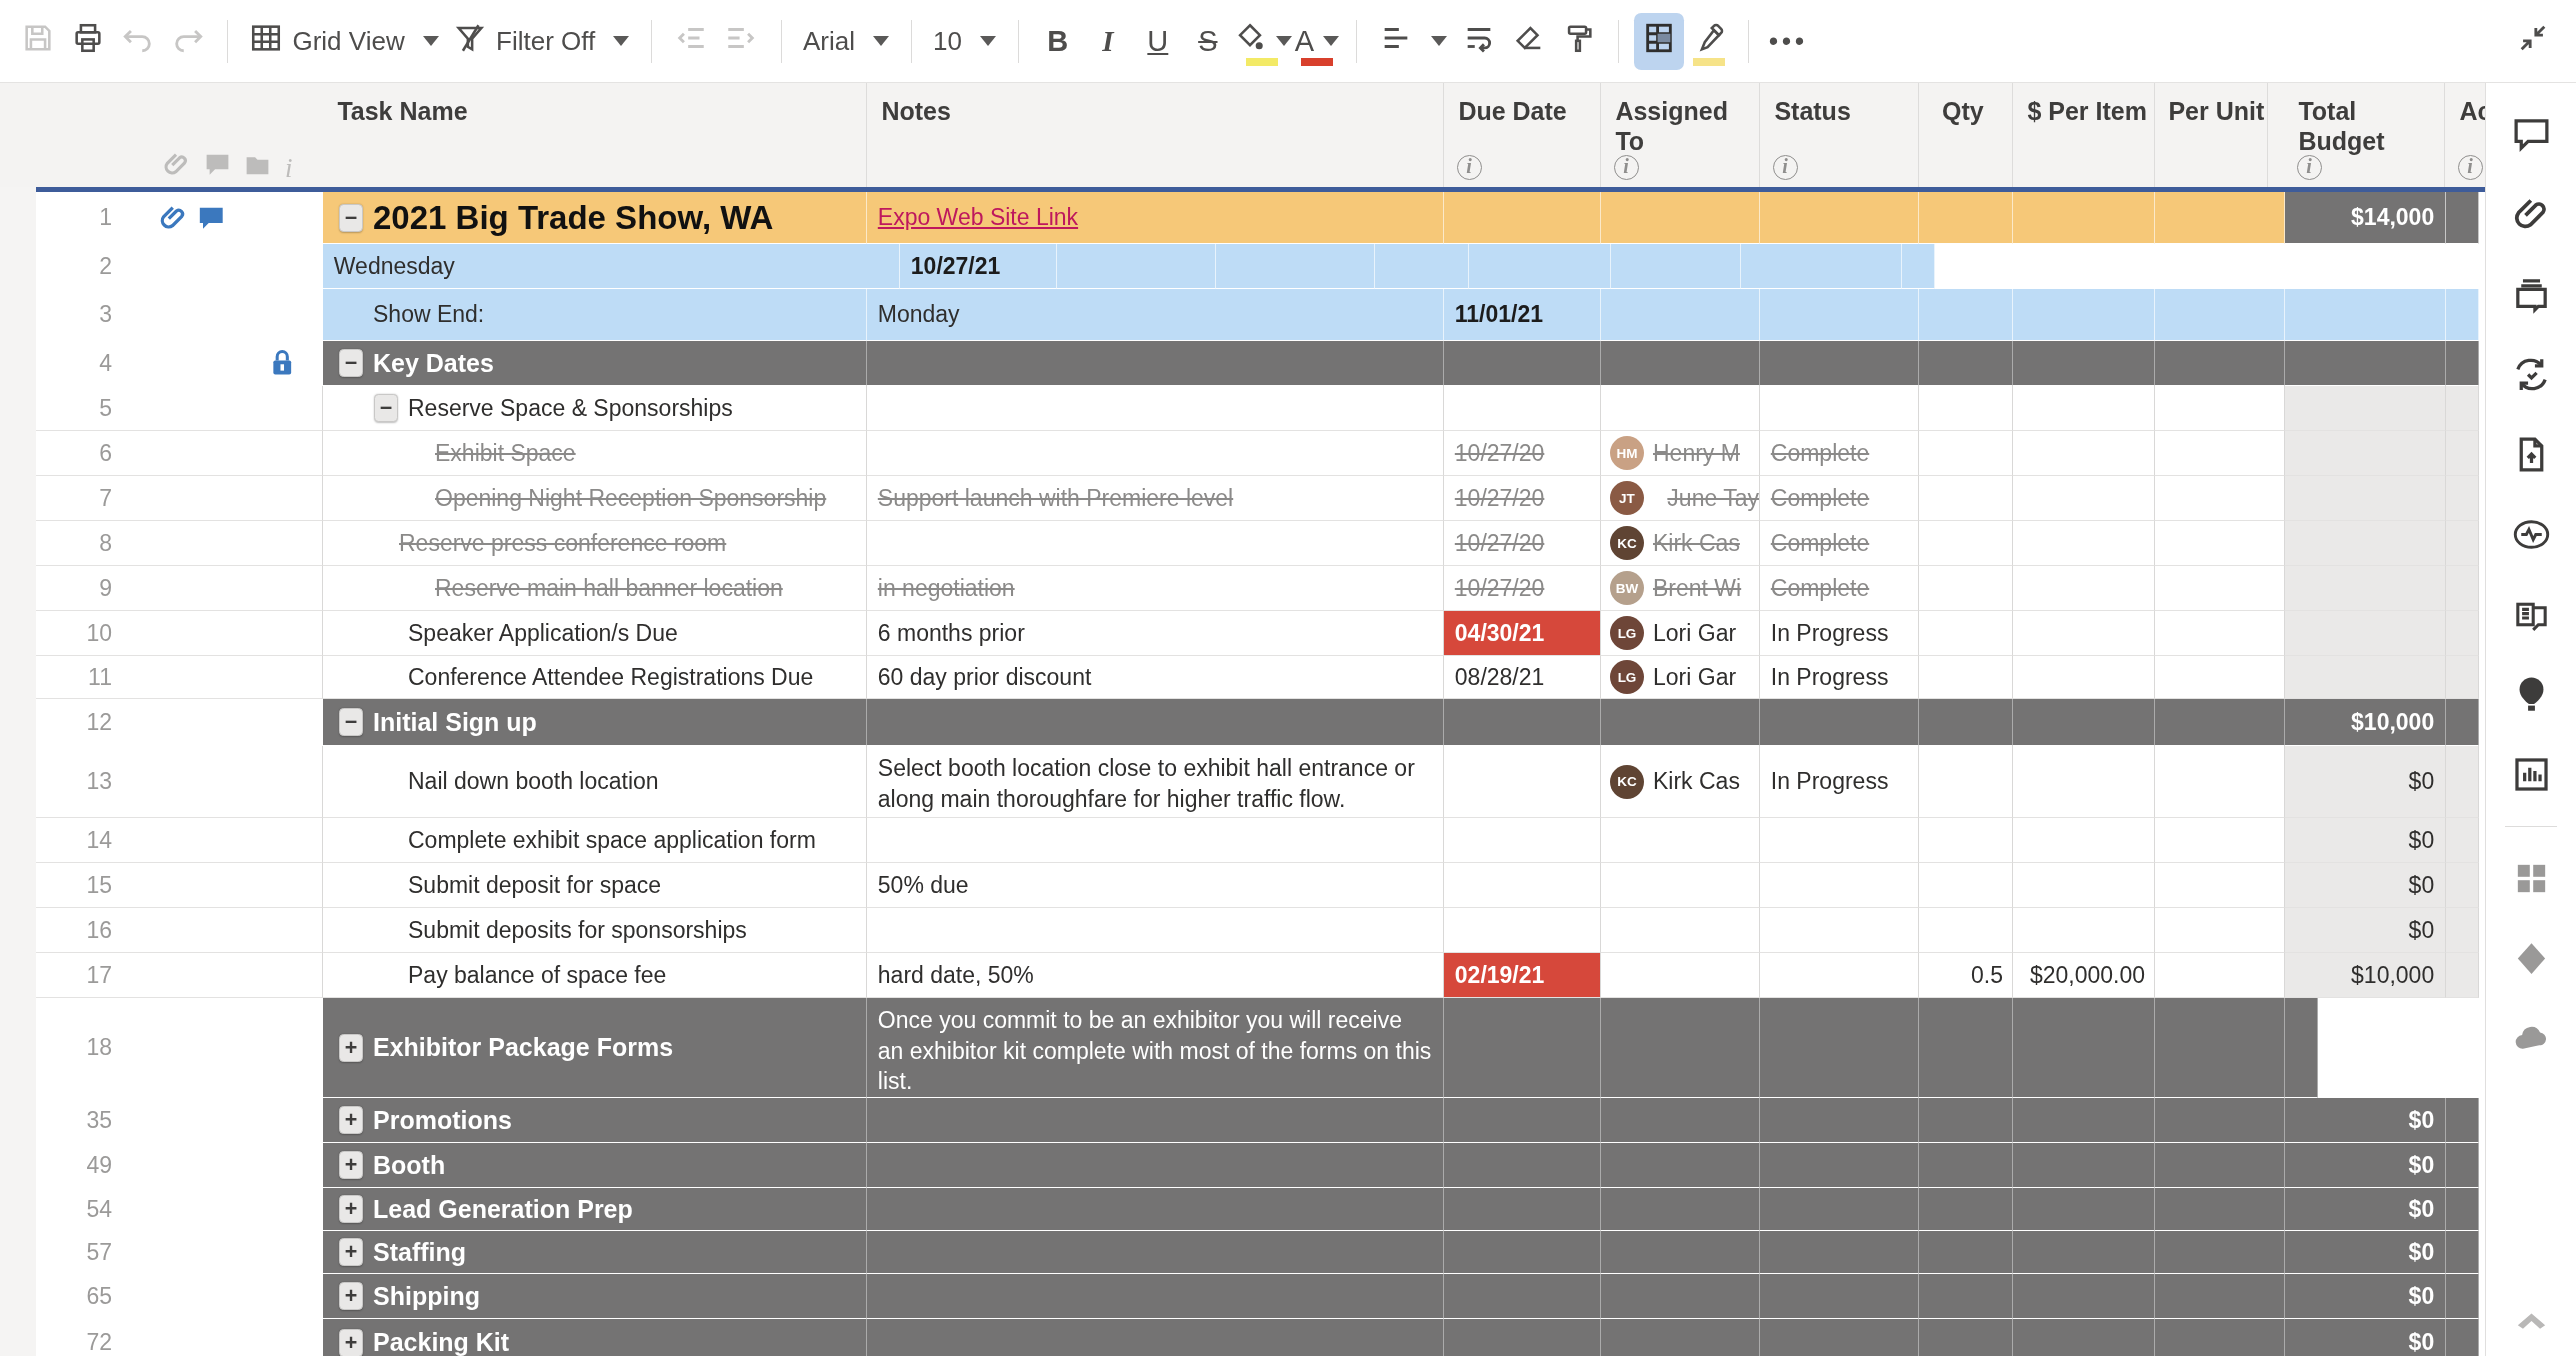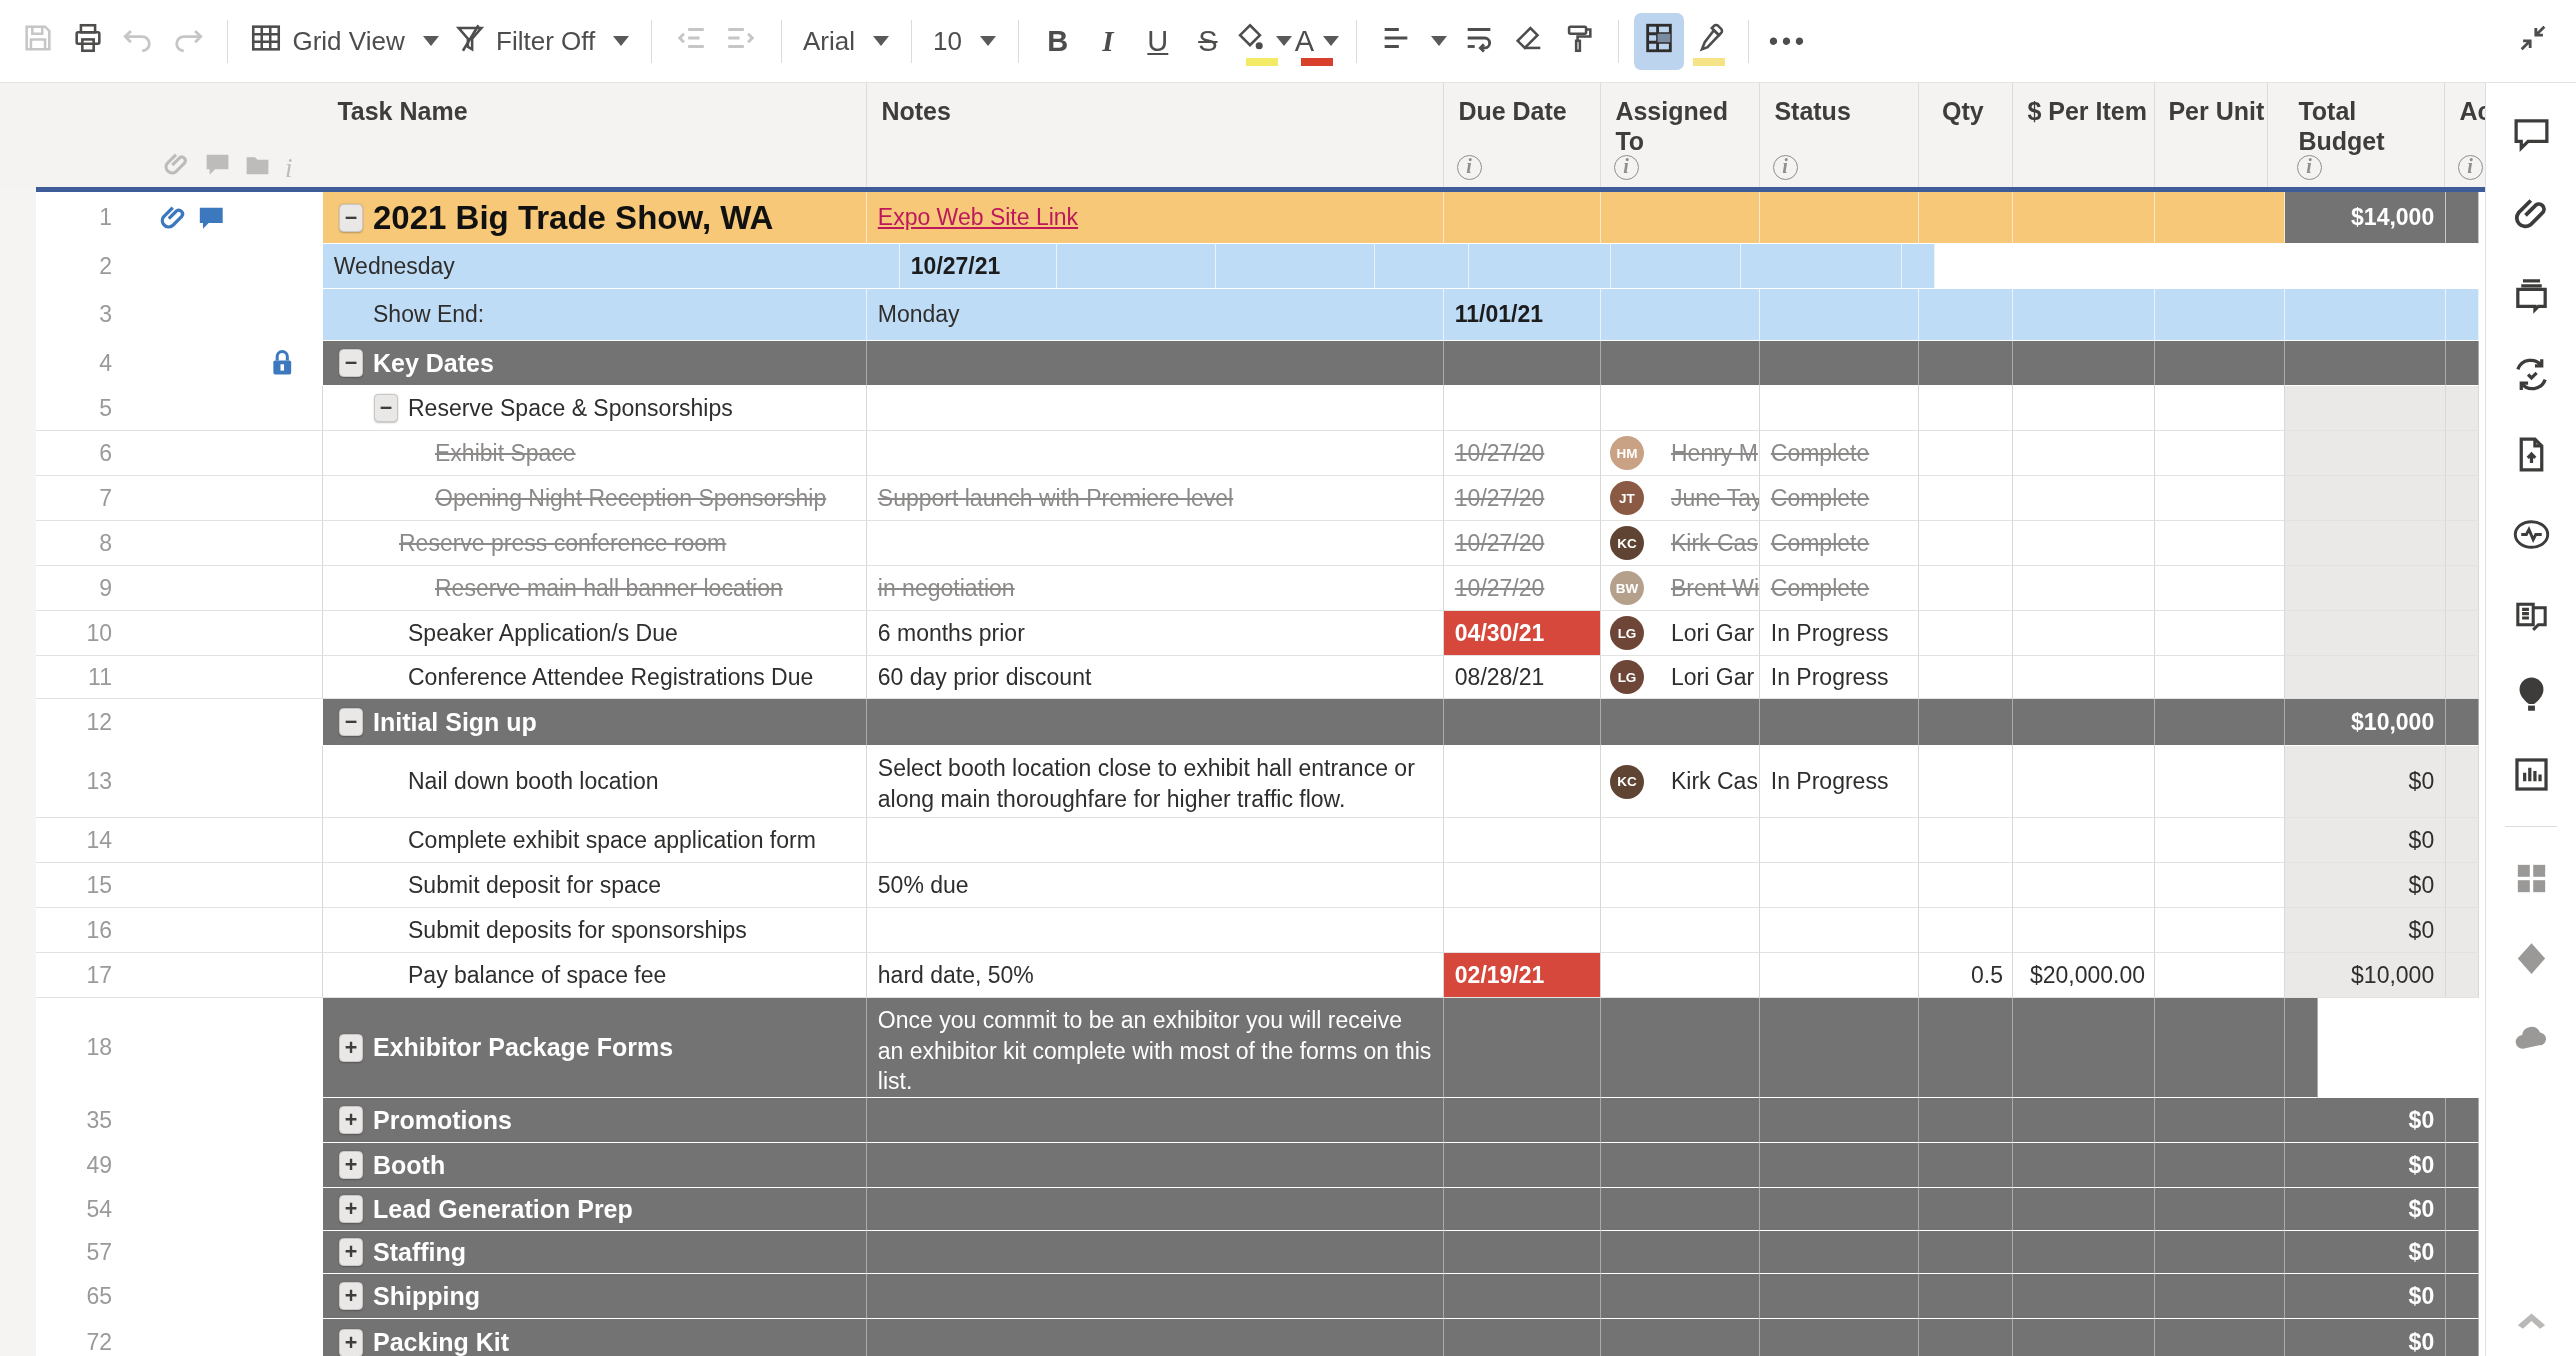--- a/index.html
+++ b/index.html
@@ -58,21 +58,21 @@
   .t-title { font-weight:bold; font-size:33px; color:#111; }
   .t-section { font-weight:bold; font-size:25px; color:#fff; }
   .strike { color:#8B8A89; text-decoration:line-through; }
   .link { color:#be185d; text-decoration:underline; }
   .boldtxt { font-weight:bold; color:#1c1c1c; }
   .redtxt { color:#fff; font-weight:bold; }
   .whitetxt { color:#fff; }
   .wrapcell { white-space:normal; line-height:30.5px; align-items:flex-start; padding-top:7.2px; }
   .num { justify-content:flex-end; }
   .avatar { width:34px; height:34px; border-radius:50%; color:#fff; font-size:13.5px; font-weight:bold;
-            display:flex; align-items:center; justify-content:center; flex:0 0 auto; margin-right:27px; }
+            display:flex; align-items:center; justify-content:center; flex:0 0 auto; margin-right:9px; }
 
   
   .sidebar { position:absolute; top:83px; right:0; width:91px; bottom:0; background:#fff;
              border-left:0.9px solid #E0DFDE; display:flex; flex-direction:column; align-items:center; }
   .sb { width:57px; height:57px; margin-top:23px; display:flex; align-items:center; justify-content:center;
         color:#3D3C3B; cursor:pointer; }
   .sb svg { width:41px; height:41px; }
   .sb-sep { width:52px; height:0.9px; background:#DDDCDB; margin-top:23px; }
   .sb.bottom { margin-top:auto; margin-bottom:9px; color:#A9A8A7; }
 </style>
@@ -404,21 +404,21 @@
           </div>
           <div class="cell " style="width: 544px;">
             <span class="strike" style="margin-left: 112px;">Opening Night Reception Sponsorship</span>
           </div>
           <div class="cell " style="width: 577px; padding-left: 10.8px; padding-right: 10.8px;">
             <span class="strike">Support launch with Premiere level</span>
           </div>
           <div class="cell " style="width: 157px; padding-left: 10.8px;">
             <span class="strike">10/27/20</span>
           </div>
-          <div class="cell " style="width: 159px; padding-left: 9px;">
+          <div class="cell " style="width: 159px; padding-left: 9px; justify-content: space-between;">
             <span class="avatar" style="background: rgb(138, 90, 68);">JT</span>
             <span class="strike">June Tay</span>
           </div>
           <div class="cell " style="width: 159px; padding-left: 10.8px;">
             <span class="strike">Complete</span>
           </div>
           <div class="cell num" style="width: 94px; padding-right: 9px;"></div>
           <div class="cell num" style="width: 142px; padding-right: 9px;"></div>
           <div class="cell " style="width: 130px;"></div>
           <div class="cell num bgray" style="width: 161px; padding-right: 10.8px;"></div>

